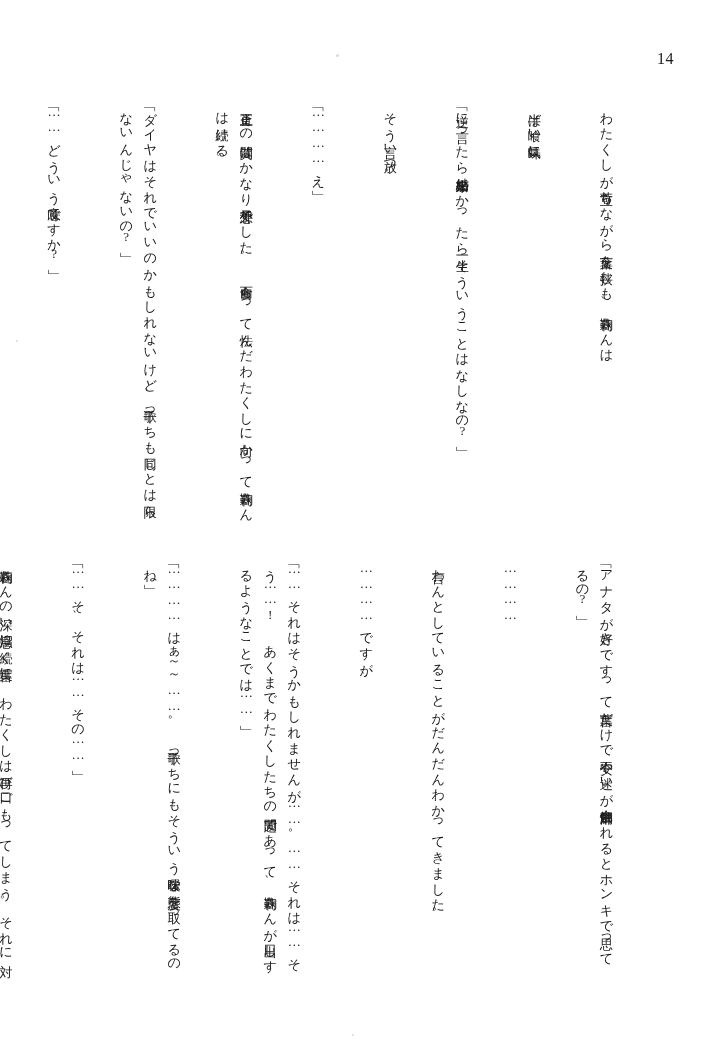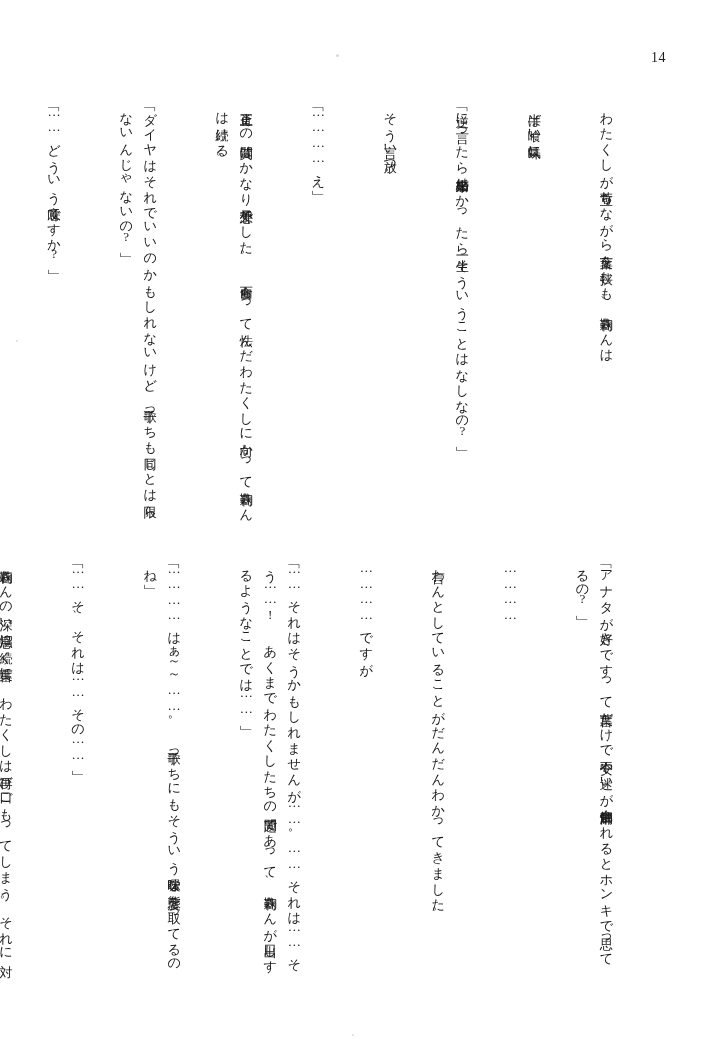--- a/index.html
+++ b/index.html
@@ -13,22 +13,22 @@
     position: relative;
     font-family: "Liberation Serif", "DejaVu Serif", serif;
     color: #1a1a1a;
     overflow: hidden;
   }
 
   
   .page-number {
     position: absolute;
     top: 50px;
-    right: 60px;
-    font-size: 14px;
+    right: 52px;
+    font-size: 16px;
     letter-spacing: 0.5px;
     color: #1c1c1c;
     text-align: right;
   }
 
   
   .vtext-block {
     position: absolute;
     writing-mode: vertical-rl;
     -webkit-writing-mode: vertical-rl;

